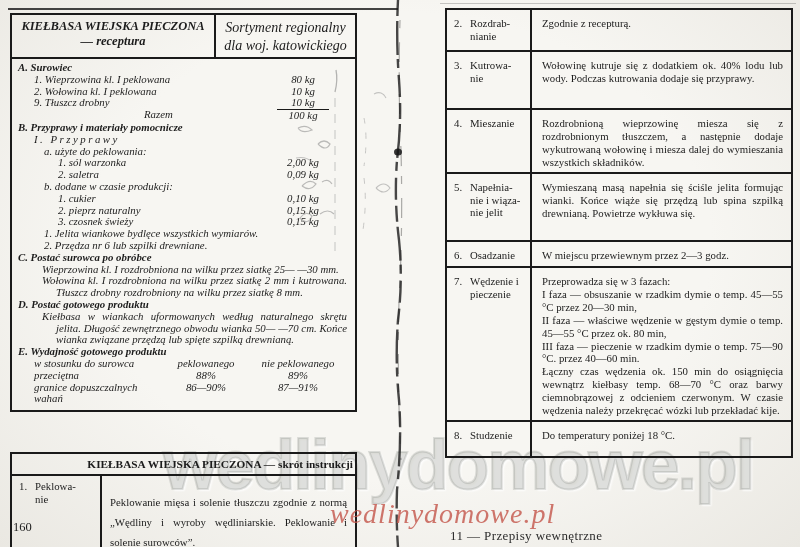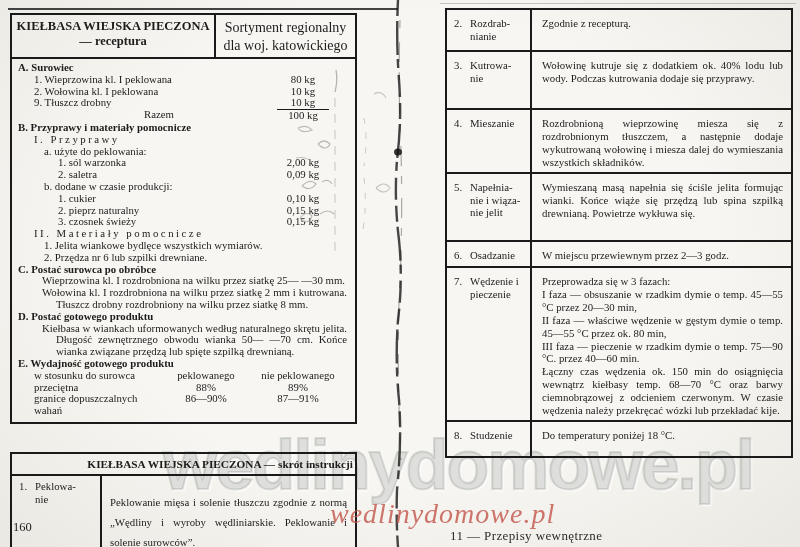--- a/index.html
+++ b/index.html
@@ -11,21 +11,21 @@
     color:#1c1c1c;
   }
   .abs { position:absolute; }
   .prewrap { white-space:pre-line; }
 
   
   .line-top-left { left:8px; top:8px; width:390px; height:2px; background:rgba(35,35,35,.85); }
   .line-top-right { left:440px; top:3px; width:356px; height:1px; background:rgba(80,80,80,.3); }
 
   
-  #recipe-table { left:10px; top:13px; width:347px; border:2px solid #1a1a1a; }
+  #recipe-table { left:10px; top:13px; width:347px; border:2px solid #1a1a1a;font-style:italic; }
   .rt-header { display:flex; border-bottom:2px solid #1a1a1a; }
   .rt-title { width:202px; padding:4px 2px 3px; text-align:center; font-weight:bold; font-size:12.5px; line-height:1.2; }
   .rt-region { flex:1; border-left:2px solid #1a1a1a; text-align:center; font-size:14px; padding:4px 2px 3px; line-height:1.25; }
   .rt-body { padding:3px 8px 5px 6px; font-size:10.8px; line-height:11.8px; }
   .sec-head { font-weight:bold; }
   .ln { display:flex; }
   .ind1 { padding-left:16px; }
   .ind2 { padding-left:26px; }
   .ind3 { padding-left:40px; }
   .nm { flex:1; }
@@ -136,21 +136,20 @@
       <span class="qty">0,10 kg</span>
     </div>
     <div class="ln ind3">
       <span class="nm">2. pieprz naturalny</span>
       <span class="qty">0,15 kg</span>
     </div>
     <div class="ln ind3">
       <span class="nm">3. czosnek świeży</span>
       <span class="qty">0,15 kg</span>
     </div>
-    <div class="ind1 spaced">II. Materiały pomocnicze</div>
     <div class="ind2">1. Jelita wiankowe bydlęce wszystkich wymiarów.</div>
     <div class="ind2">2. Przędza nr 6 lub szpilki drewniane.</div>
 
     <div class="sec-head">C. Postać surowca po obróbce</div>
     <div class="para">Wieprzowina kl. I rozdrobniona na wilku przez siatkę 25— —30 mm.</div>
     <div class="para">Wołowina kl. I rozdrobniona na wilku przez siatkę 2 mm i kutrowana. Tłuszcz drobny rozdrobniony na wilku przez siatkę 8 mm.</div>
 
     <div class="sec-head">D. Postać gotowego produktu</div>
     <div class="para">Kiełbasa w wiankach uformowanych według naturalnego skrętu jelita. Długość zewnętrznego obwodu wianka 50— —70 cm. Końce wianka związane przędzą lub spięte szpilką drewnianą.</div>
 

